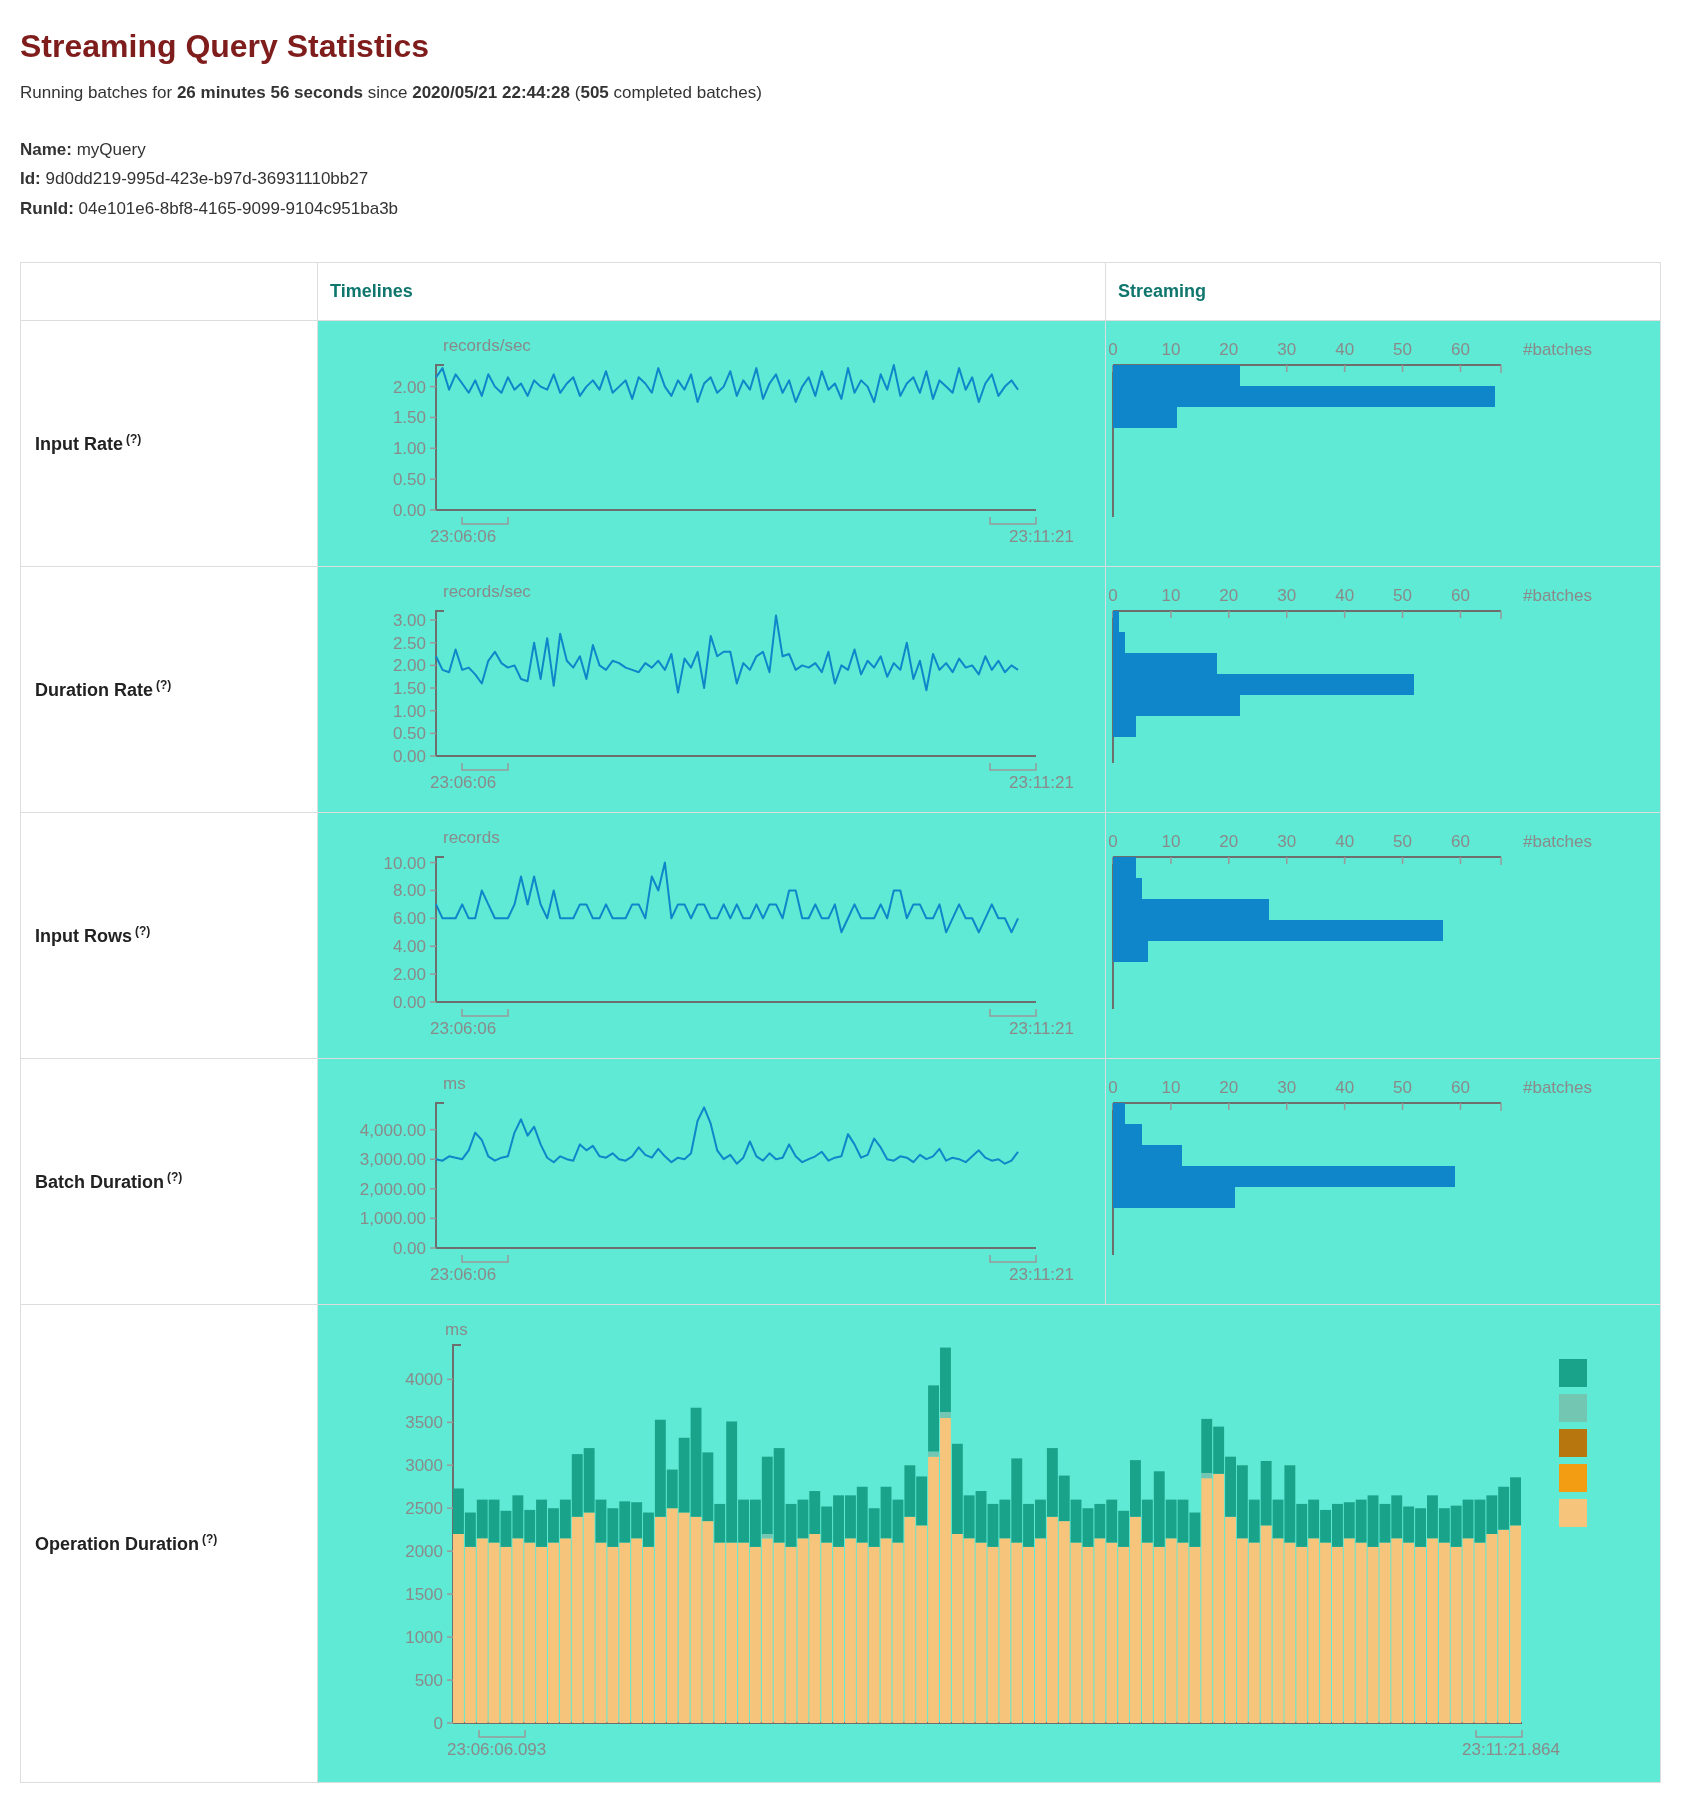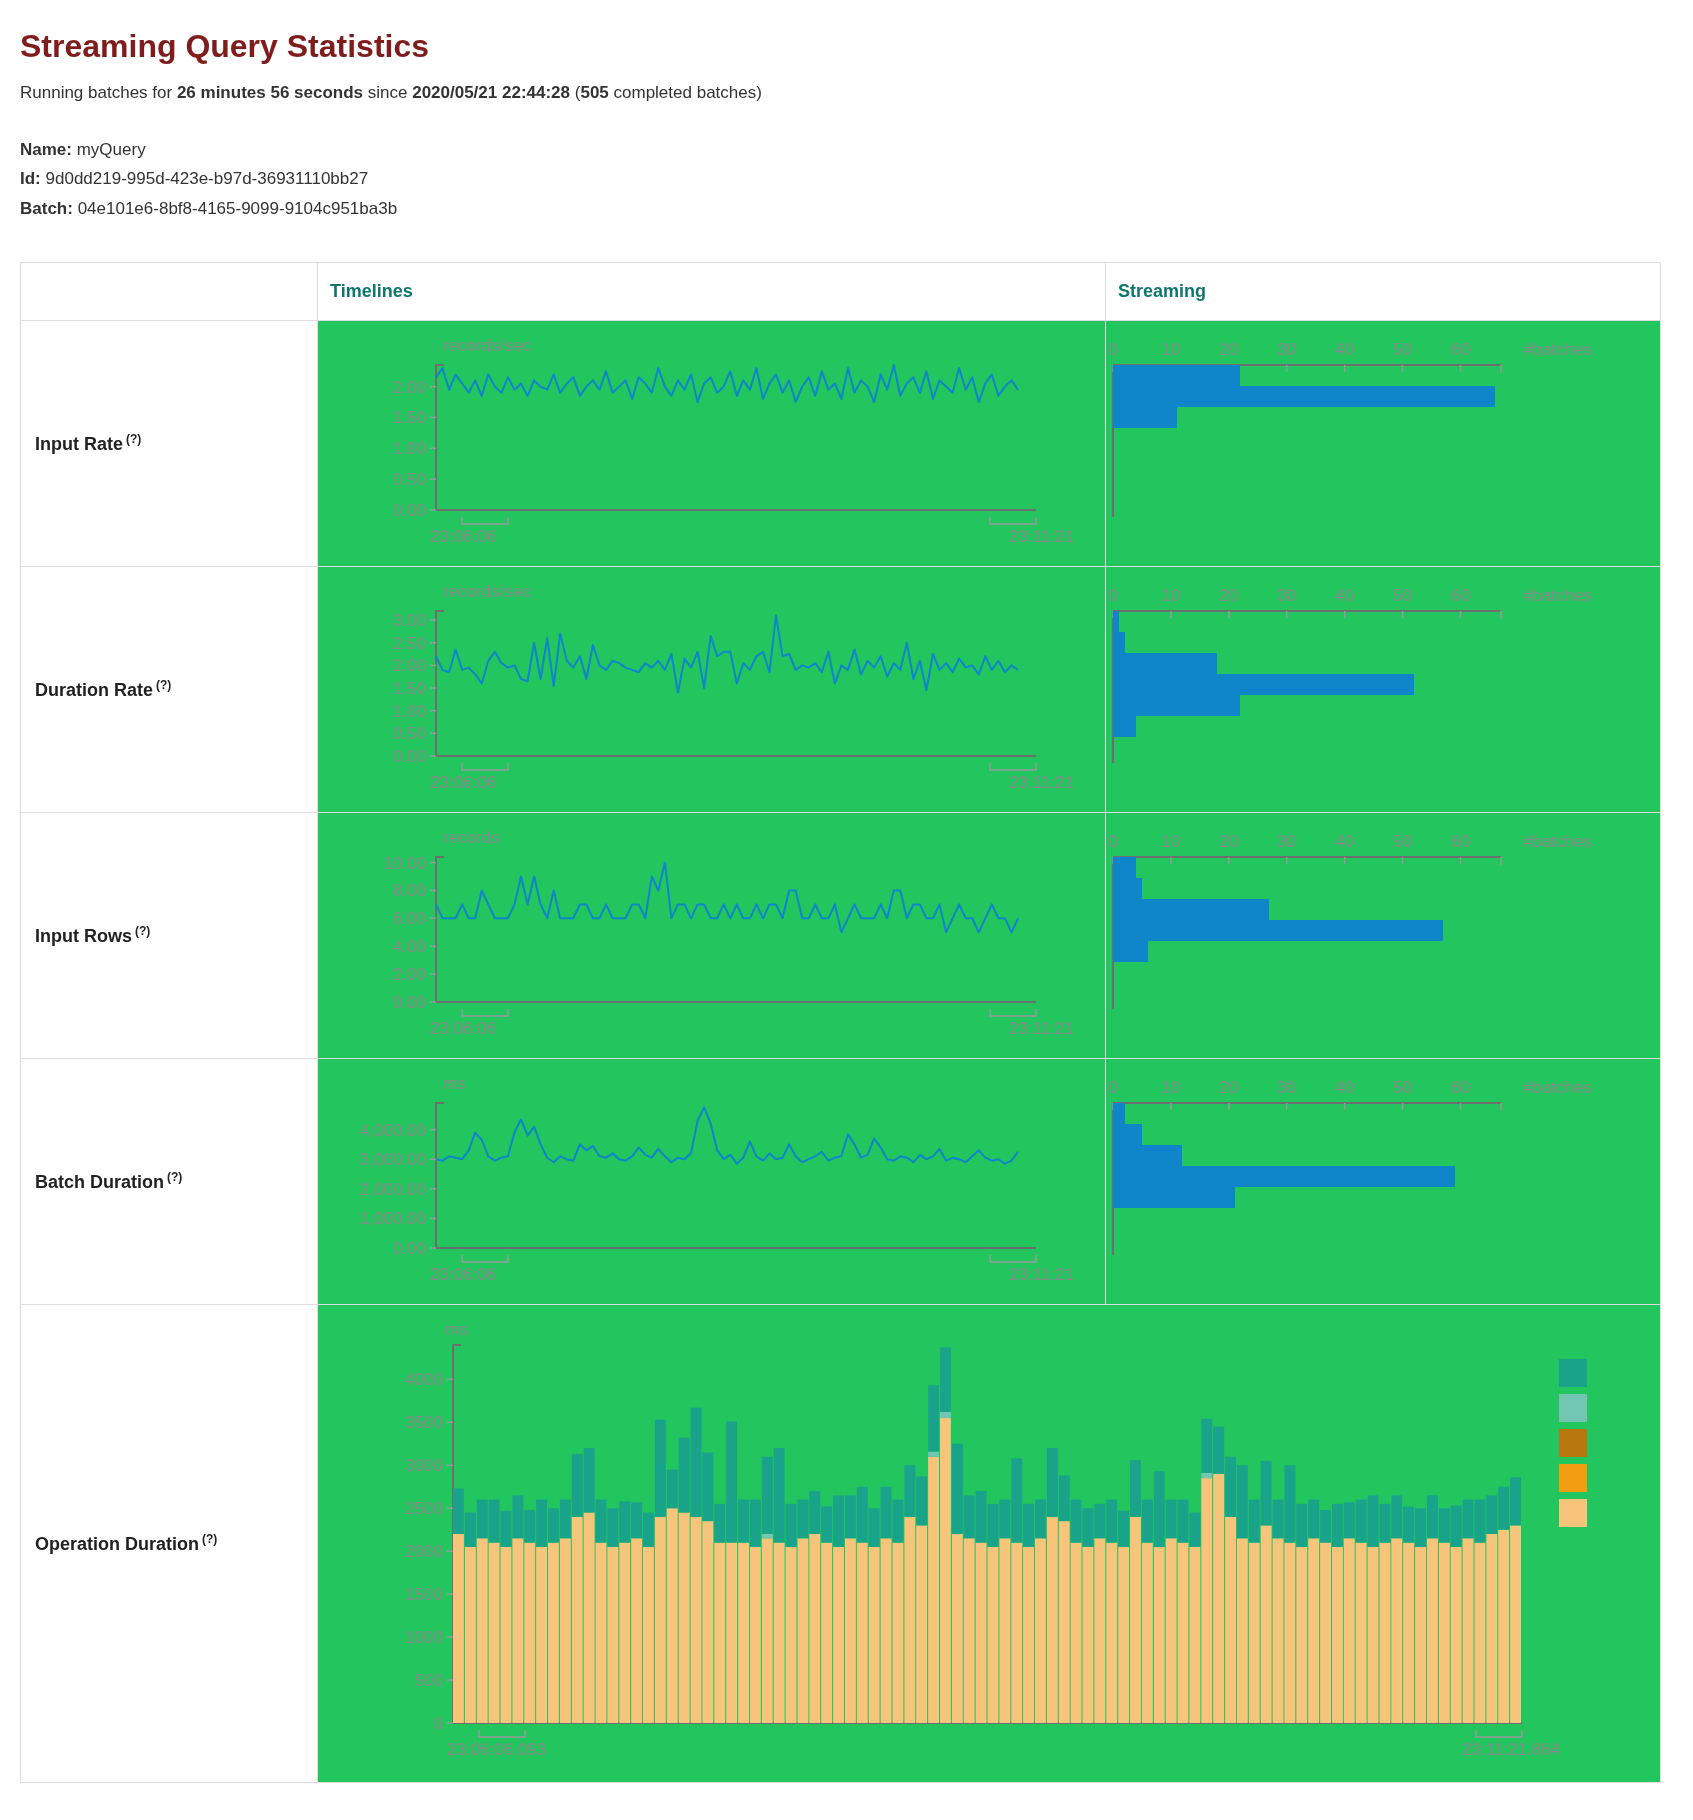--- a/index.html
+++ b/index.html
@@ -5,35 +5,35 @@
   html,body{background:#fff;margin:0;}
   body{font-family:"Liberation Sans","DejaVu Sans",sans-serif;color:#333;padding:20px 20px 30px 20px;width:1653px;}
   h1{font-size:32px;font-weight:bold;margin:8px 0 18px 0;color:#7f1d1d;}
   .subtitle{font-size:17px;margin:0 0 34px 0;}
   .meta p{margin:3px 0;font-size:17px;line-height:1.55;}
   table.stats{border-collapse:collapse;margin-top:40px;table-layout:fixed;}
   table.stats th,table.stats td{border:1px solid #ddd;}
   thead th{text-align:left;font-size:18px;font-weight:bold;padding:18px 12px;color:#0f766e;}
   .rowlabel{text-align:left;vertical-align:middle;padding:0 0 0 14px;font-size:18px;font-weight:bold;color:#222;margin-top:38px;}
   .rowlabel sup{font-size:12px;margin-left:3px;}
-  td.chart{padding:0;vertical-align:top;background:#22c55e;}
+  td.chart{padding:0;vertical-align:top;background:#5eead4;}
   svg{display:block;}
   svg text{font-family:"Liberation Sans","DejaVu Sans",sans-serif;}
 </style>
 </head>
 <body>
 
 <h1>Streaming Query Statistics</h1>
 
 <p class="subtitle"><span>Running batches for </span><strong>26 minutes 56 seconds</strong><span> since </span><strong>2020/05/21 22:44:28</strong><span> (</span><strong>505</strong><span> completed batches)</span></p>
 
 <div class="meta">
   <p><strong>Name:</strong> <span>myQuery</span></p>
   <p><strong>Id:</strong> <span>9d0dd219-995d-423e-b97d-36931110bb27</span></p>
-  <p><strong>Batch:</strong> <span>04e101e6-8bf8-4165-9099-9104c951ba3b</span></p>
+  <p><strong>RunId:</strong> <span>04e101e6-8bf8-4165-9099-9104c951ba3b</span></p>
 </div>
 
 <table class="stats">
   <thead>
     <tr>
       <th style="width:272px"></th>
       <th style="width:763px">Timelines</th>
       <th style="width:530px">Streaming</th>
     </tr>
   </thead>

